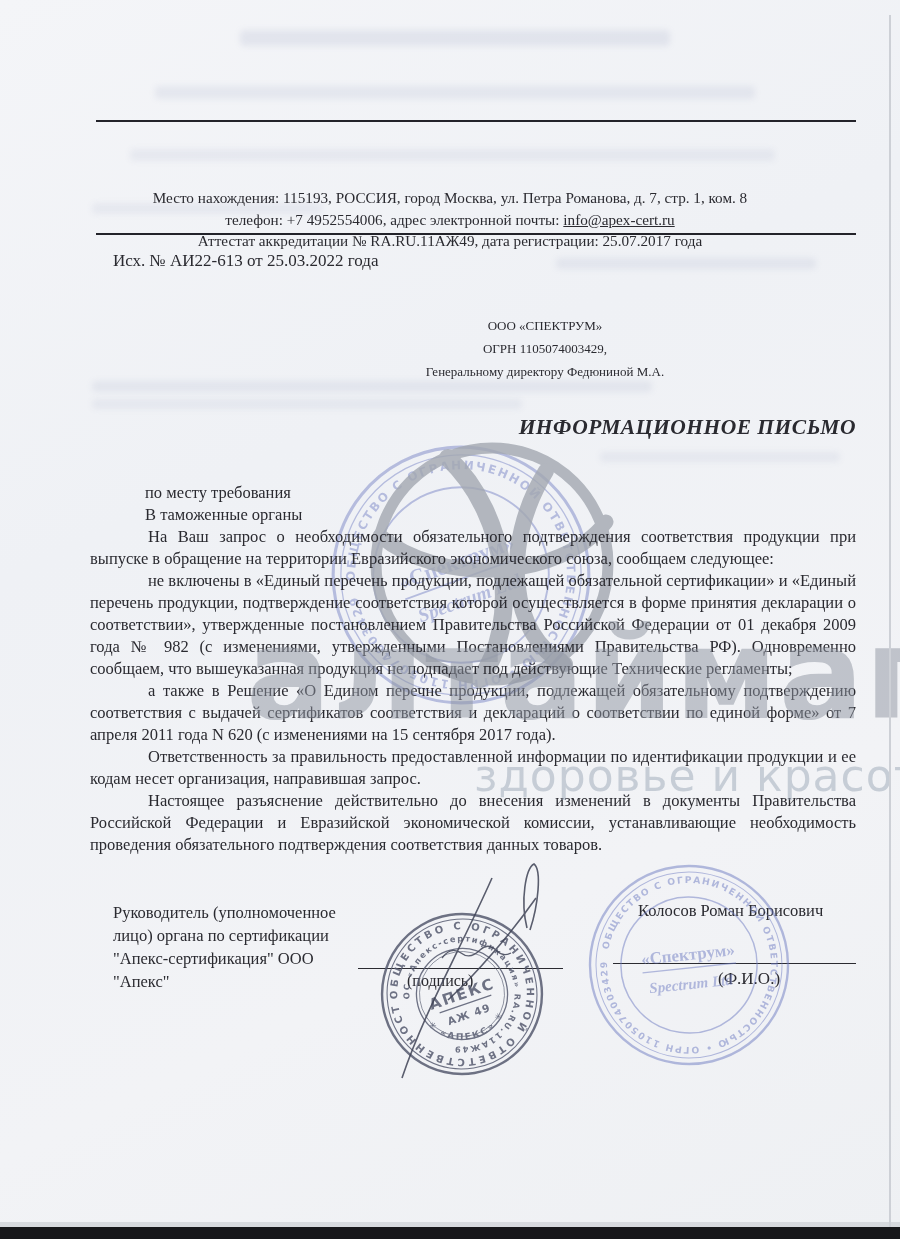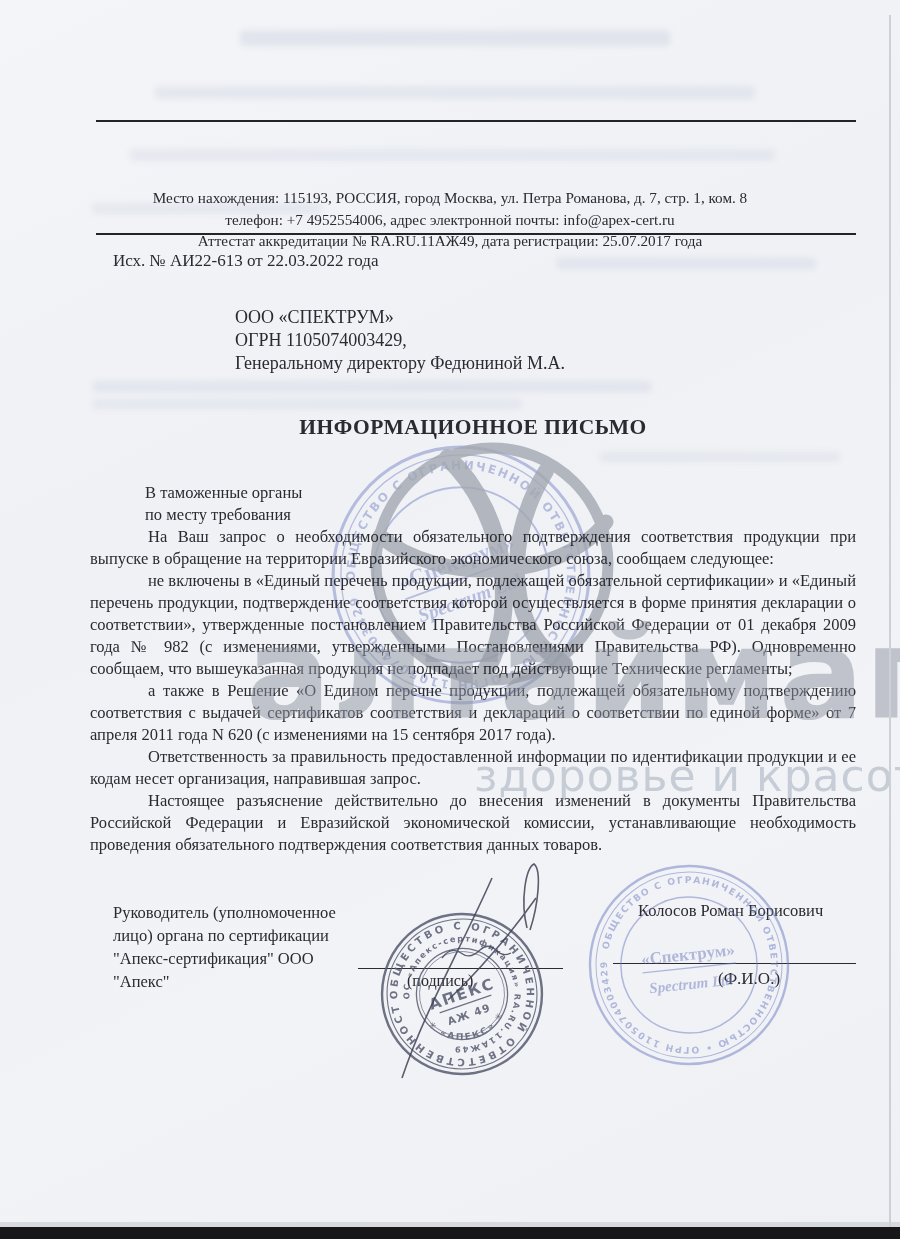--- a/index.html
+++ b/index.html
@@ -9,27 +9,27 @@
     font-family:"Liberation Serif", serif;color:#2a2a30;
   }
   
   .ghost{position:absolute;background:#7f8ab0;border-radius:4px;filter:blur(3px);}
   
   .rule{position:absolute;left:96px;width:760px;height:2px;background:#23232a;}
   .org-title{position:absolute;left:70px;top:125px;width:760px;text-align:center;
     font-size:24.5px;font-weight:bold;line-height:31px;}
   .header-sub{position:absolute;left:70px;top:187px;width:760px;text-align:center;
     font-size:15.2px;line-height:21.5px;}
-  .email{}
+  .email{text-decoration:underline;}
   
   .ref-line{position:absolute;left:113px;top:251px;font-size:17px;}
-  .recipient{position:absolute;right:45px;top:306px;width:620px;text-align:left;
-    font-size:18px;line-height:23px;}
-  .letter-title{position:absolute;left:90px;top:415px;width:766px;text-align:center;
-    font-size:21.5px;font-weight:bold;letter-spacing:.5px;}
+  .recipient{position:absolute;right:45px;top:314px;width:620px;text-align:center;
+    font-size:13px;line-height:23px;}
+  .letter-title{position:absolute;left:90px;top:415px;width:766px;text-align:right;
+    font-size:21.5px;font-weight:bold;letter-spacing:.5px;font-style:italic;}
   
   .body-block{position:absolute;left:90px;top:482px;width:766px;font-size:16.5px;line-height:22px;}
   .body-block p{margin:0;text-align:justify;text-indent:58px;}
   .body-block p.addressee{text-indent:55px;text-align:left;}
   .body-block p.product{text-indent:0;margin:6px 0 11px 0;}
   .bold{font-weight:bold;}
   
   .sig-title{position:absolute;left:113px;top:901px;width:245px;font-size:16.5px;line-height:23px;}
   .signer-name{position:absolute;left:638px;top:901px;font-size:16.5px;}
   .sig-line{position:absolute;height:0;border-top:1.6px solid #2b2b31;}
@@ -100,33 +100,33 @@
   </svg>
 
   <div class="rule" style="top:120px"></div>
   <div class="header-sub">
     <div>Место нахождения: 115193, РОССИЯ, город Москва, ул. Петра Романова, д. 7, стр. 1, ком. 8</div>
     <div><span>телефон: +7 4952554006, адрес электронной почты: </span><span class="email">info@apex-cert.ru</span></div>
     <div>Аттестат аккредитации № RA.RU.11АЖ49, дата регистрации: 25.07.2017 года</div>
   </div>
   <div class="rule" style="top:233px"></div>
 
-  <div class="ref-line">Исх. № АИ22-613 от 22.03.2022 года</div>
+  <div class="ref-line">Исх. № АИ22-613 от 25.03.2022 года</div>
 
   <div class="recipient">
     <div>ООО «СПЕКТРУМ»</div>
     <div>ОГРН 1105074003429,</div>
     <div>Генеральному директору Федюниной М.А.</div>
   </div>
 
   <div class="letter-title">ИНФОРМАЦИОННОЕ ПИСЬМО</div>
 
   <div class="body-block">
+    <p class="addressee">по месту требования</p>
     <p class="addressee">В таможенные органы</p>
-    <p class="addressee">по месту требования</p>
     <p>На Ваш запрос о необходимости обязательного подтверждения соответствия продукции при выпуске в обращение на территории Евразийского экономического союза, сообщаем следующее:</p>
     <p>не включены в «Единый перечень продукции, подлежащей обязательной сертификации» и «Единый перечень продукции, подтверждение соответствия которой осуществляется в форме принятия декларации о соответствии», утвержденные постановлением Правительства Российской Федерации от 01 декабря 2009 года № 982 (с изменениями, утвержденными Постановлениями Правительства РФ). Одновременно сообщаем, что вышеуказанная продукция не подпадает под действующие Технические регламенты;</p>
     <p>а также в Решение «О Едином перечне продукции, подлежащей обязательному подтверждению соответствия с выдачей сертификатов соответствия и деклараций о соответствии по единой форме» от 7 апреля 2011 года N 620 (с изменениями на 15 сентября 2017 года).</p>
     <p>Ответственность за правильность предоставленной информации по идентификации продукции и ее кодам несет организация, направившая запрос.</p>
     <p>Настоящее разъяснение действительно до внесения изменений в документы Правительства Российской Федерации и Евразийской экономической комиссии, устанавливающие необходимость проведения обязательного подтверждения соответствия данных товаров.</p>
   </div>
 
   <div class="wm-big">алтаймаг</div>
   <div class="wm-sub">здоровье и красота</div>
 

